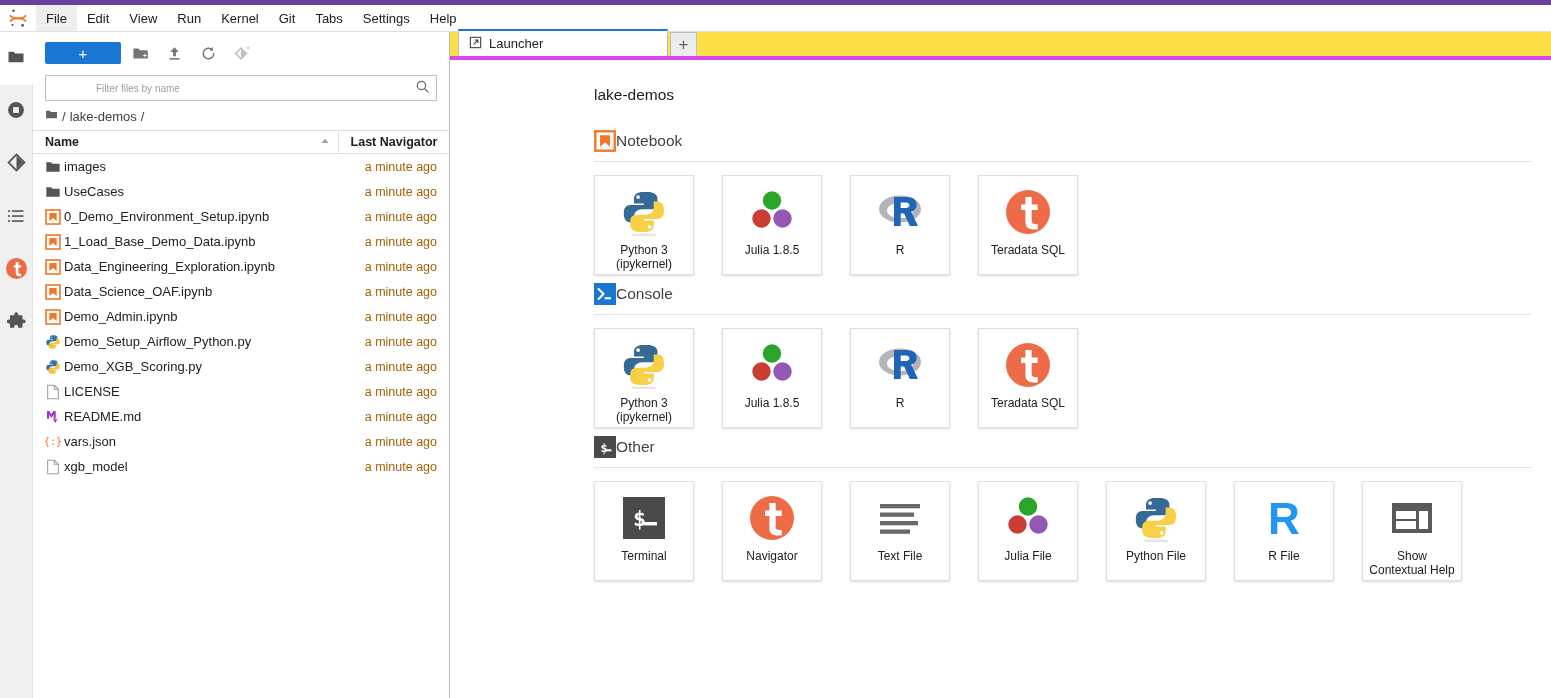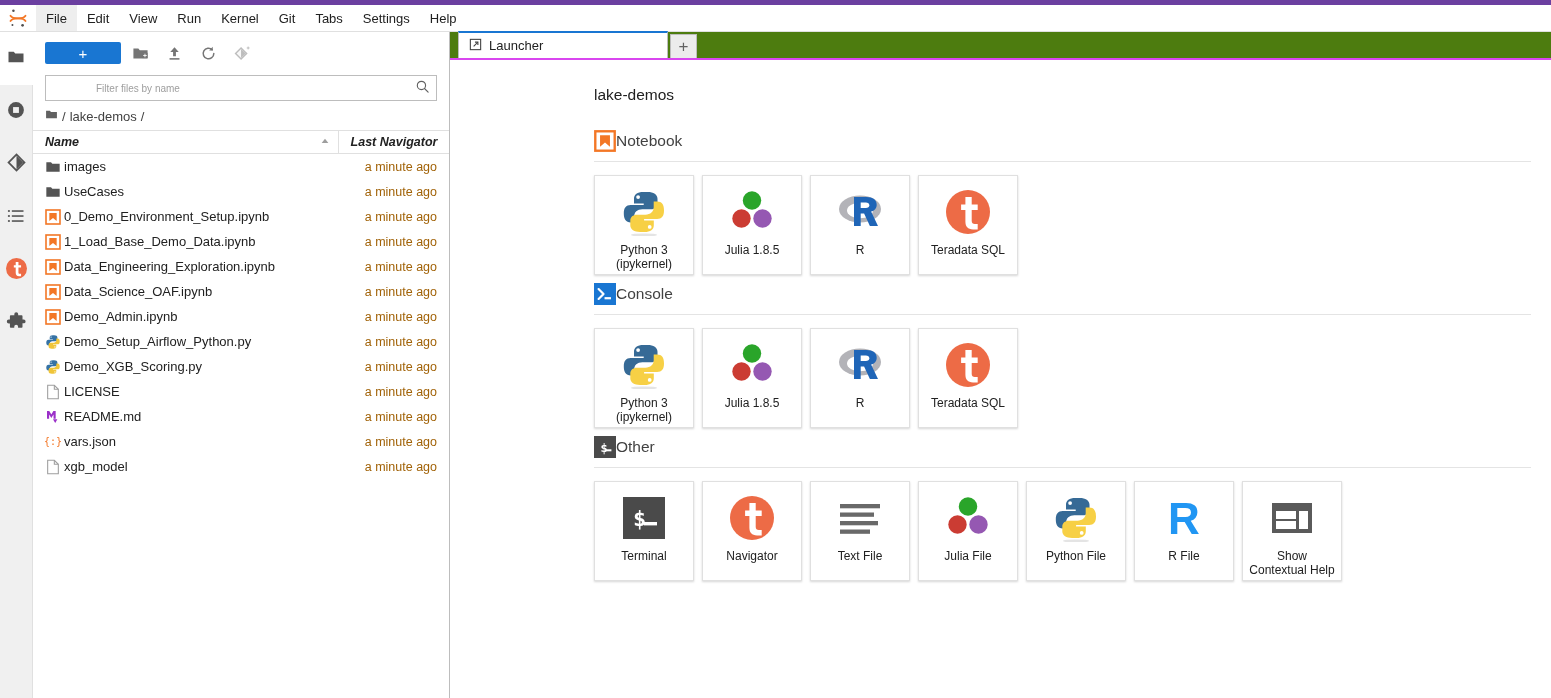--- a/index.html
+++ b/index.html
@@ -74,21 +74,21 @@
   }
   .fb-filter input::placeholder { color: #9e9e9e; }
   .fb-breadcrumb {
     padding: 7px 12px 6px 12px; display: flex; align-items: center;
     gap: 4px; font-size: 13px; color: #424242;
   }
   .fb-header {
     display: flex; border-top: 1px solid #e0e0e0;
     border-bottom: 1px solid #e0e0e0; height: 24px;
     align-items: center; font-size: 12.5px; font-weight: bold;
-    color: #212121; background: #fff; font-style: italic;
+    color: #212121; background: #fff;
   }
   .fb-col-name {
     flex: 1; padding-left: 12px; display: flex; align-items: center;
     justify-content: space-between; padding-right: 8px; height: 100%;
     border-right: 1px solid #e0e0e0; cursor: pointer;
   }
   .fb-col-mod {
     width: 110px; flex: 0 0 110px; text-align: center; cursor: pointer;
   }
   .fb-list { flex: 1; overflow-y: auto; }
@@ -103,21 +103,21 @@
   .fb-row .md {
     width: 110px; flex: 0 0 110px; text-align: right;
     padding-right: 12px; color: #a16207; font-size: 12.5px;
   }
   .ficon { width: 16px; height: 16px; flex: 0 0 16px; display: block; }
 
   
   .main { flex: 1; display: flex; flex-direction: column; background: #fff; min-width: 0; }
   .tabbar {
     height: 28px; display: flex; align-items: flex-end;
-    background: #4d7c0f; border-bottom: 2px solid #d946ef;
+    background: #fde047; border-bottom: 4px solid #d946ef;
     padding-left: 8px;
   }
   .tab {
     height: 27px; min-width: 210px; background: #fff;
     border: 1px solid #bdbdbd; border-bottom: none;
     border-top: 2px solid #1976d2;
     display: flex; align-items: center; gap: 7px; padding: 0 10px;
     font-size: 13px; color: #212121; cursor: pointer;
   }
   .tab-add {
@@ -131,21 +131,21 @@
   }
   .launcher-inner { padding-left: 144px; padding-right: 20px; }
   .lk-title { font-size: 15.5px; color: #212121; margin-bottom: 26px; }
   .lk-section { margin-bottom: 8px; }
   .lk-section-head {
     display: flex; align-items: center; 
     padding-bottom: 9px;
   }
   .lk-section-label { font-size: 15.5px; color: #424242; }
   .lk-divider { border-bottom: 1px solid #e4e4e4; margin-bottom: 13px; }
-  .lk-cards { display: flex; flex-wrap: wrap; gap: 8px; }
+  .lk-cards { display: flex; flex-wrap: wrap; gap: 28px; }
   .lk-card {
     width: 100px; height: 100px; background: #fff;
     border: 1px solid #e0e0e0; box-shadow: 0 1px 2px rgba(0,0,0,.16);
     display: flex; flex-direction: column; align-items: center;
     justify-content: flex-start; cursor: pointer; padding-top: 11px;
   }
   .lk-card-icon {
     height: 50px; display: flex; align-items: center; justify-content: center;
   }
   .lk-card-label {

